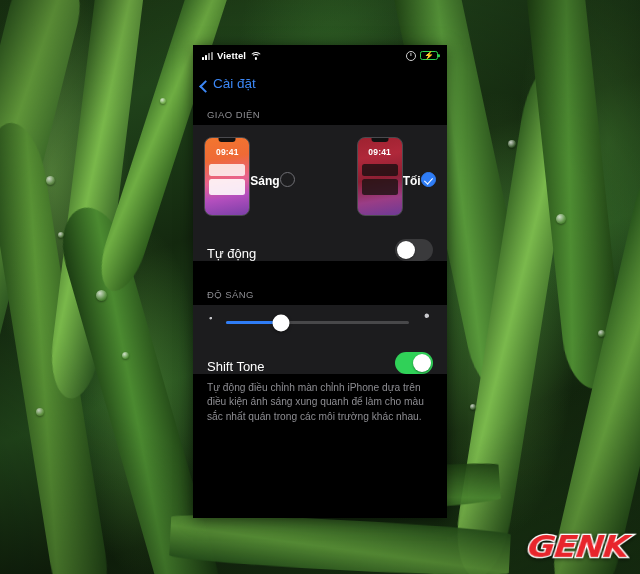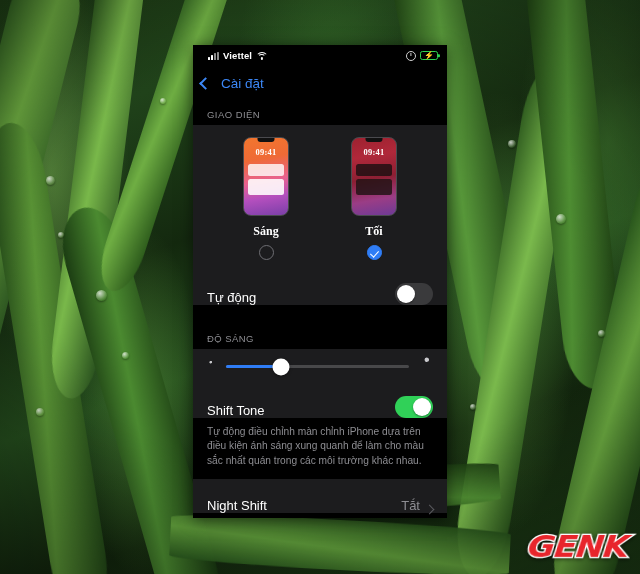--- a/index.html
+++ b/index.html
@@ -67,21 +67,20 @@
   
   .statusbar {
     position: relative;
     height: 21px;
     display: flex;
     align-items: center;
     padding: 0 9px;
     color: #fff;
     font-size: 9.5px;
     font-weight: bold;
-    margin-left: 6px;
   }
   .sb-left { display: flex; align-items: center; gap: 4px; }
   .sig { display: flex; align-items: flex-end; gap: 1px; height: 8px; }
   .sig i { display: block; width: 2px; background: #fff; border-radius: .5px; }
   .sig i:nth-child(1) { height: 3px; }
   .sig i:nth-child(2) { height: 5px; }
   .sig i:nth-child(3) { height: 6.5px; background: #8a8a8a; }
   .sig i:nth-child(4) { height: 8px; background: #8a8a8a; }
   .carrier { font-size: 9.5px; letter-spacing: .1px; }
   .wifi { position: relative; width: 11px; height: 8px; }
@@ -139,21 +138,21 @@
 
   
   .navbar {
     position: relative;
     height: 34px;
     display: flex;
     align-items: center;
     padding: 0 8px;
   }
   .backbtn {
-    display: flex; align-items: center; gap: 10px;
+    display: flex; align-items: flex-end; gap: 2px;
     color: #3c87f5; font-size: 13.5px; cursor: pointer;
   }
   .chev-left {
     width: 7px; height: 7px;
     border-left: 2px solid #3c87f5; border-bottom: 2px solid #3c87f5;
     transform: rotate(45deg); margin-right: 1px;
   }
   .navtitle {
     position: absolute; left: 0; right: 0; text-align: center;
     color: #fff; font-size: 13.5px; font-weight: bold;
@@ -189,21 +188,21 @@
     padding: 7px 14px 11px;
     background: #000;
   }
 
   
   .appearance {
     background: #1c1c1e;
     padding: 12px 0 11px;
   }
   .thumbs { display: flex; justify-content: center; gap: 62px; }
-  .thumbcol { display: flex; flex-direction: column; align-items: center; font-family: Liberation Serif, serif; }
+  .thumbcol { display: flex; flex-direction: row; align-items: center; }
   .phonethumb {
     width: 46px; height: 79px;
     border-radius: 8px;
     border: 1.6px solid #4a4a4e;
     overflow: hidden;
     position: relative;
     box-sizing: border-box;
     cursor: pointer;
   }
   .tw-light {
@@ -472,27 +471,20 @@
       <div class="row">
         <span class="label">Shift Tone</span>
         <span class="switch on">
           <span class="knob"></span>
         </span>
       </div>
     </div>
 
     <div class="footnote">Tự động điều chỉnh màn chỉnh iPhone dựa trên điều kiện ánh sáng xung quanh để làm cho màu sắc nhất quán trong các môi trường khác nhau.</div>
 
-    <div class="group">
-      <div class="row">
-        <span class="label">Night Shift</span>
-        <span class="value">Tắt</span>
-        <span class="chev-right"></span>
-      </div>
-    </div>
 
     <div class="gap"></div>
 
   </div>
 
   <div id="genk">GENK</div>
 
 </div>
 
 </body></html>

